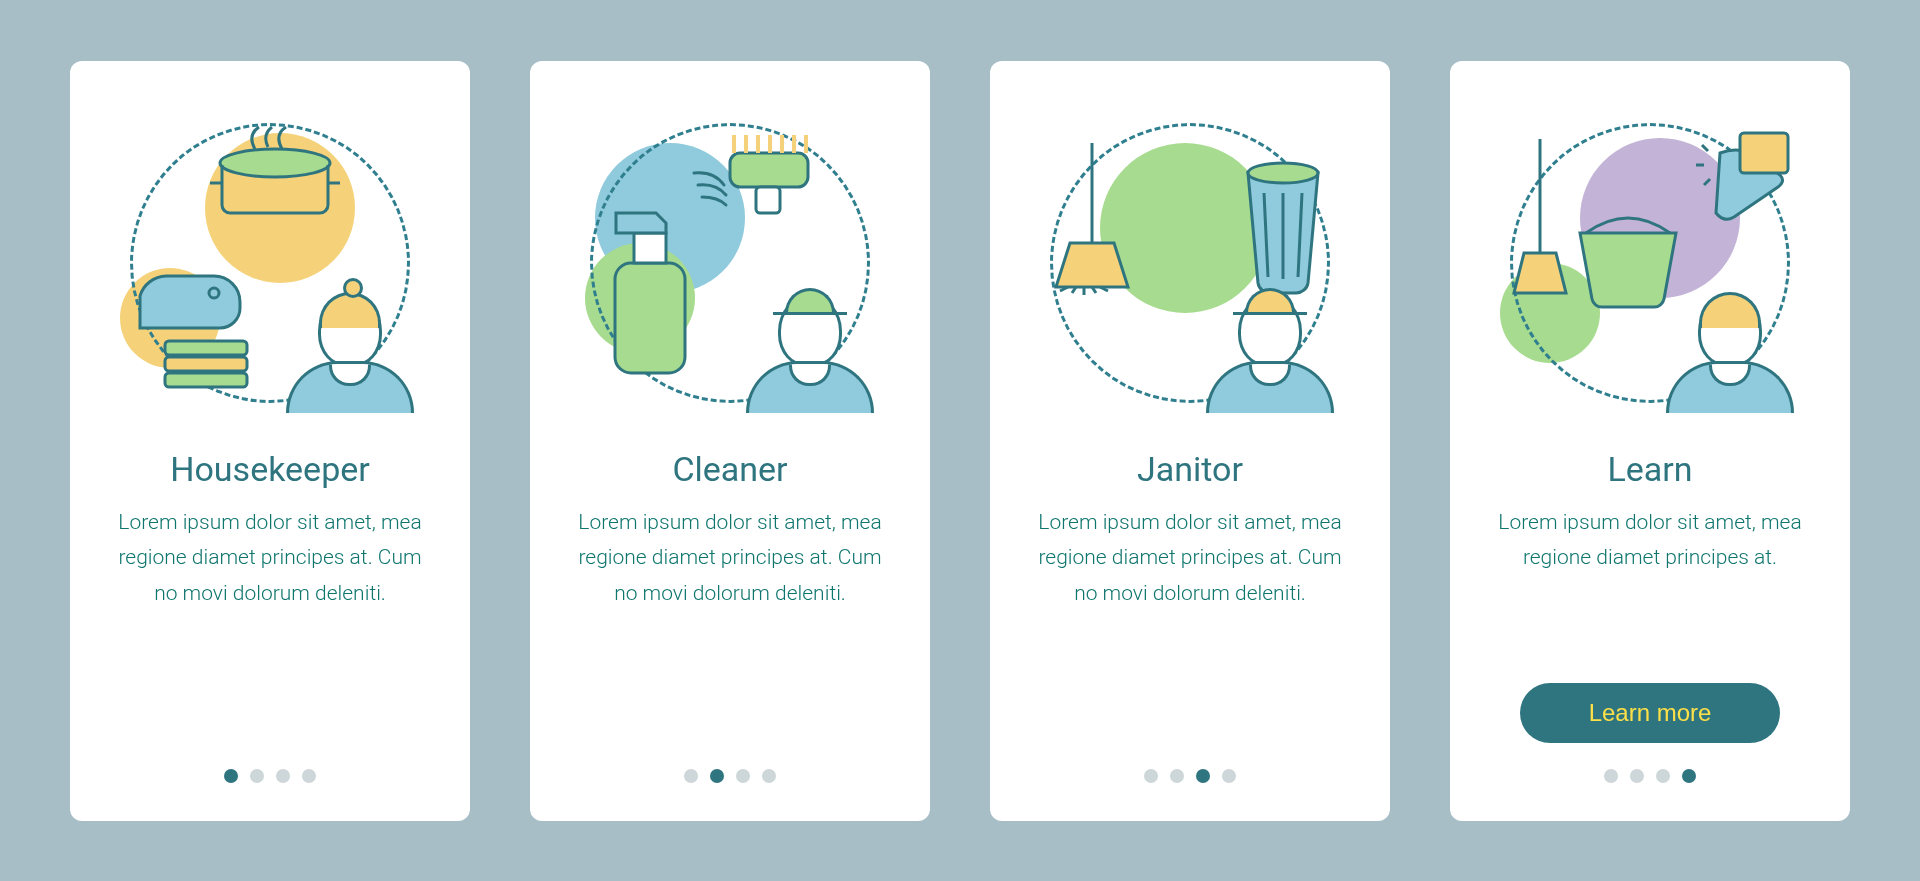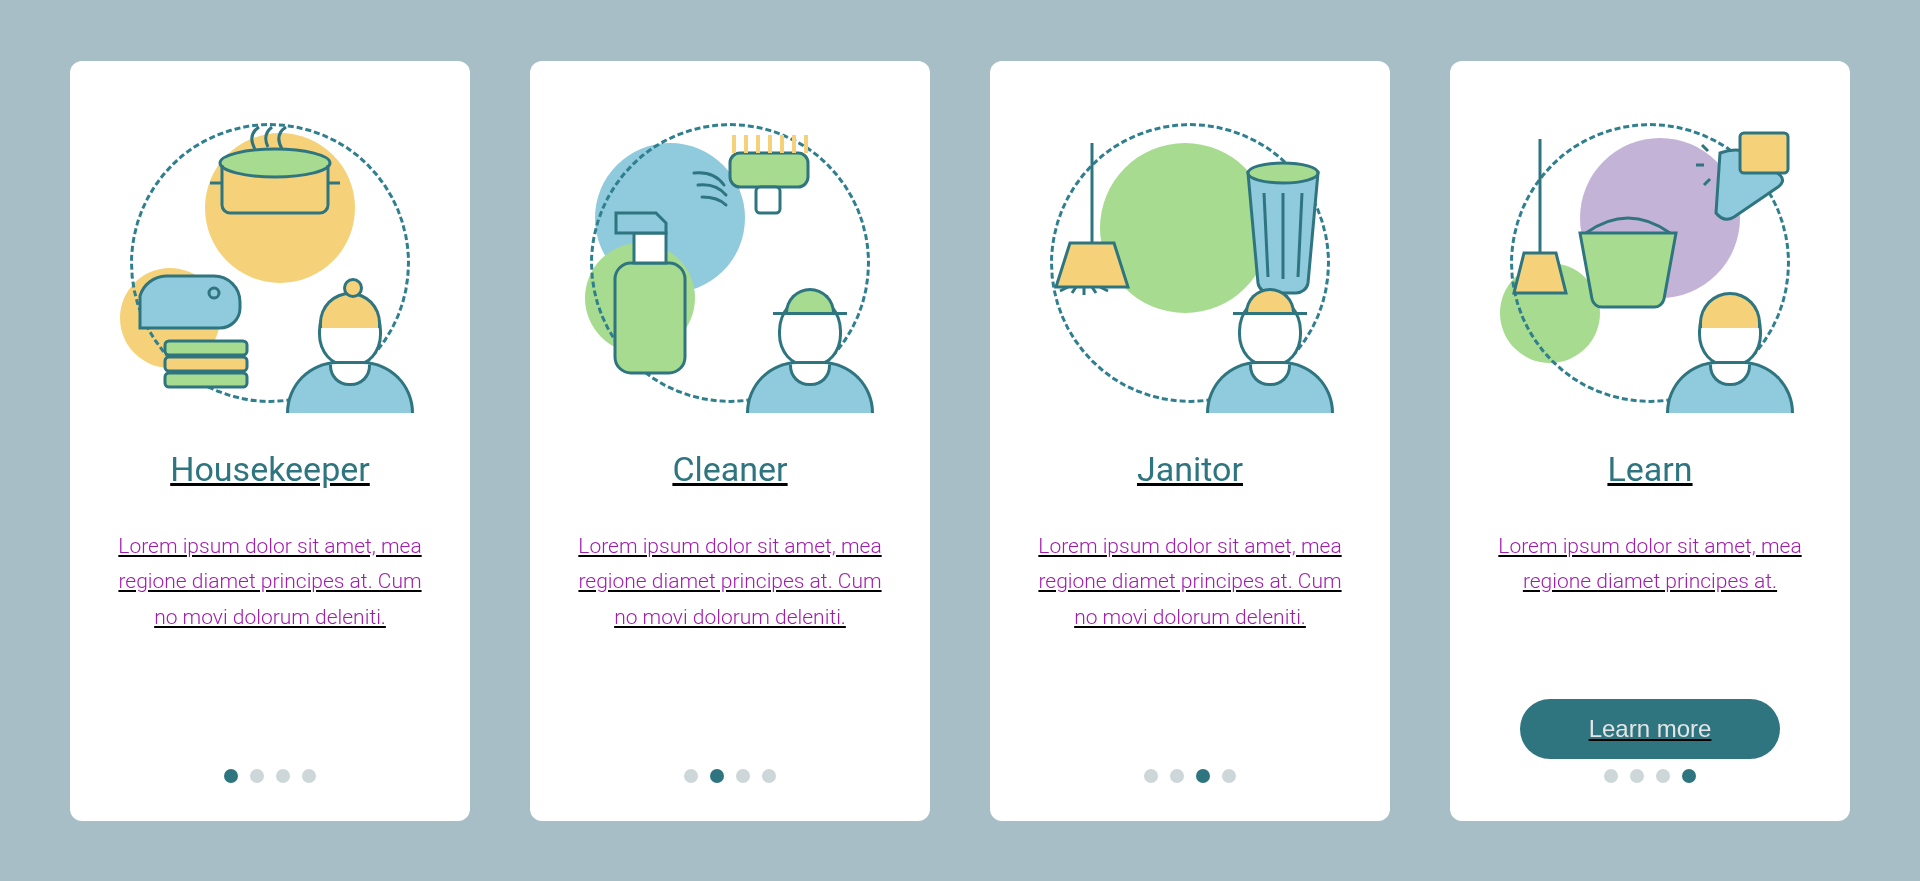--- a/index.html
+++ b/index.html
@@ -3,21 +3,21 @@
 <meta charset="utf-8">
 <style>
   * { box-sizing: border-box; margin: 0; padding: 0; }
   body {
     width: 1920px; height: 881px;
     background: #a7bec7;
     display: flex; align-items: center; justify-content: center;
     font-family: -apple-system, "Segoe UI", Roboto, Arial, sans-serif;
   }
   .stage {
-    display: flex; gap: 60px; text-decoration: underline;
+    display: flex; gap: 60px;
   }
   .card {
     width: 400px; height: 760px;
     background: #ffffff;
     border-radius: 12px;
     padding: 40px 40px 30px;
     display: flex; flex-direction: column; align-items: center;
   }
   .illus-wrap {
     width: 320px; height: 300px; position: relative;
@@ -42,28 +42,29 @@
     border:3px solid #2f7580; border-bottom:none; border-radius: 34px 34px 0 0;}
   .shoulders {
     width: 128px; height: 52px; border: 3px solid #2f7580;
     border-bottom: none; border-radius: 60px 60px 0 0; margin-top: -6px;
     position: relative; overflow: hidden;
   }
   .title {
     margin-top: 36px; color: #2f7580; font-size: 34px; font-weight: 400;
   }
   .desc {
-    margin-top: 40px; color: #a21caf; font-size: 21px; line-height: 1.7;
+    margin-top: 16px; color: #0f766e; font-size: 21px; line-height: 1.7;
     text-align: center; font-weight: 300;
   }
   .spacer { flex: 1; }
   .btn {
-    background: #2f7580; color: #e5e5e5; border: none;
+    background: #2f7580; color: #fde047; border: none;
     width: 260px; height: 60px; border-radius: 30px;
     font-size: 24px; font-weight: 300; cursor: pointer;
+    margin-bottom: 16px;
   }
   .dots { display: flex; gap: 12px; margin-bottom: 8px; margin-top: 10px;}
   .dot { width: 14px; height: 14px; border-radius: 50%; background: #cdd6d9; }
   .dot.active { background: #2f7580; }
   .cap { position:absolute; top:-10px; left:4px; right:4px; height:26px;
     border:3px solid #2f7580; border-bottom:none; border-radius: 28px 28px 0 0;}
   .cap-brim { position:absolute; top:14px; left:-8px; right:-8px; height:0;
     border-top:3px solid #2f7580;}
 </style>
 </head>

